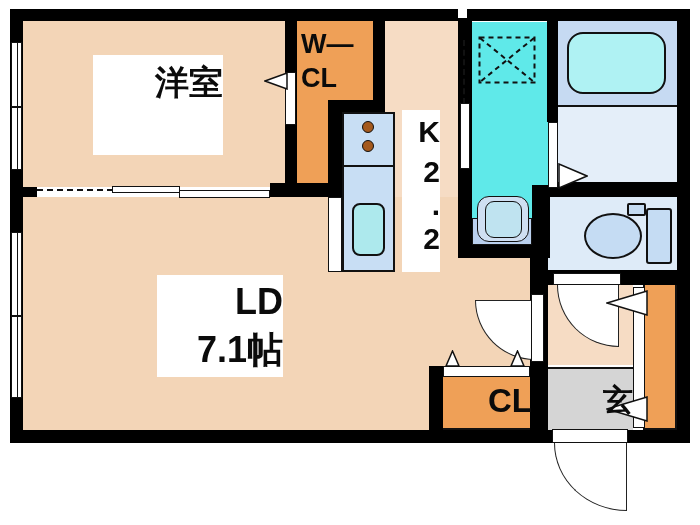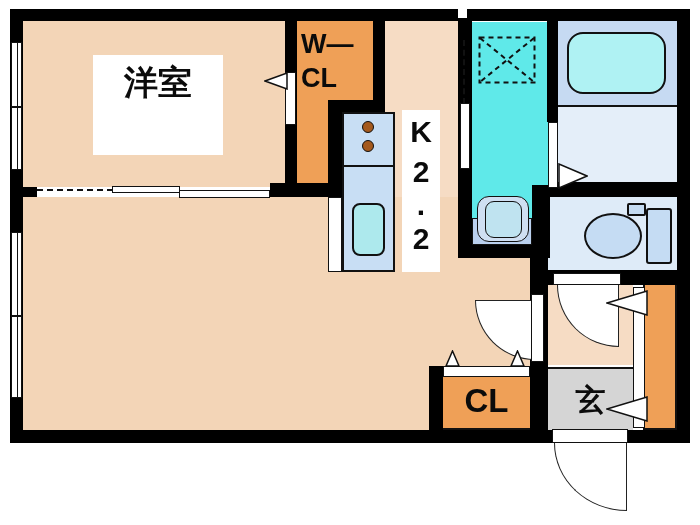--- a/index.html
+++ b/index.html
@@ -3,21 +3,21 @@
 <meta charset="utf-8">
 <style>
   html,body{margin:0;padding:0;background:#fff;}
   #canvas{position:relative;width:700px;height:525px;background:#ffffff;overflow:hidden;
           font-family:"Liberation Sans","DejaVu Sans",sans-serif;}
   .abs{position:absolute;box-sizing:border-box;}
   .wall{background:#000;z-index:2;}
   .floor{z-index:1;}
   .fix{z-index:3;}
   .door{z-index:4;}
-  .lab{z-index:5;color:#0b0b0b;font-weight:bold;text-align:center;}
+  .lab{z-index:5;color:#0b0b0b;font-weight:bold;text-align:right;}
   .f-room{background:#f3d5b7;}
   .f-hall{background:#f6dcc4;}
   .f-orange{background:#efa057;}
   .f-wash{background:#5fe9e9;}
   .f-tubzone{background:#c6daf2;}
   .f-bath{background:#e4eef9;border-top:2px solid #111;}
   .f-toilet{background:#deebf8;}
   .f-genkan{background:#d5d5d5;border-top:2px solid #111;}
   .white-panel{background:#fff;border:1.5px solid #111;}
   .pie{background:#fff;border:1.5px solid #222;border-bottom-left-radius:100%;}
@@ -136,20 +136,24 @@
   <svg class="abs door" style="left:510px;top:350px;" width="15" height="17">
     <polygon points="7.5,1 14,16 1,16" fill="#fff" stroke="#111" stroke-width="1.5"></polygon>
   </svg>
 
   <div class="abs door white-panel" style="left:552px;top:429px;width:76px;height:14px;border-width:1px;"></div>
   <div class="abs door pie no-top" style="left:554px;top:443px;width:73px;height:68px;"></div>
 
   <div class="abs lab" style="left:93px;top:55px;width:130px;height:100px;background:#fff;font-size:34px;line-height:47px;padding-top:4px;">
     <div>洋室</div>
   </div>
+  <div class="abs lab" style="left:157px;top:275px;width:126px;height:102px;background:#fff;font-size:36px;line-height:48px;padding-top:3px;">
+    <div>LD</div>
+    <div>7.1帖</div>
+  </div>
   <div class="abs lab" style="left:402px;top:110px;width:38px;height:162px;background:#fff;font-size:30px;line-height:40px;padding-top:2px;">
     <div>K</div>
     <div>2</div>
     <div style="line-height:26px;">.</div>
     <div style="line-height:42px;">2</div>
   </div>
   <div class="abs lab" style="left:297px;top:27px;width:76px;height:70px;font-size:27px;line-height:34px;text-align:left;padding-left:4px;">
     <div>W—</div>
     <div>CL</div>
   </div>

